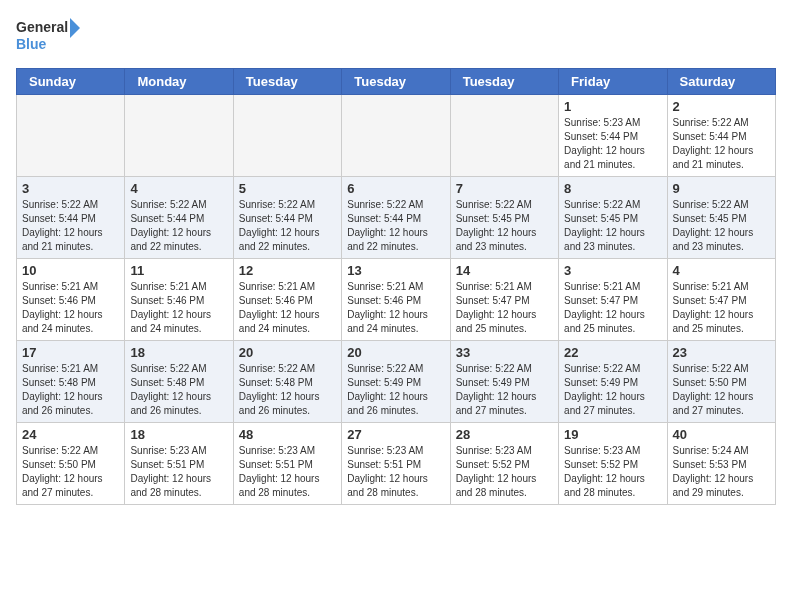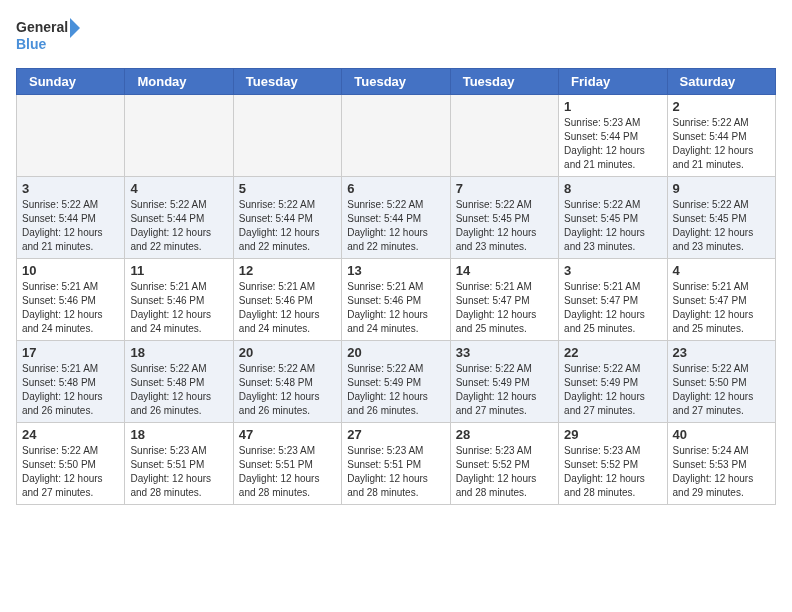--- a/index.html
+++ b/index.html
@@ -288,42 +288,42 @@
 and 27 minutes.</div>
         </td>
         <td>
           <div class="day-num">18</div>
           <div class="day-info">Sunrise: 5:23 AM
 Sunset: 5:51 PM
 Daylight: 12 hours
 and 28 minutes.</div>
         </td>
         <td>
-          <div class="day-num">47</div>
+          <div class="day-num">48</div>
           <div class="day-info">Sunrise: 5:23 AM
 Sunset: 5:51 PM
 Daylight: 12 hours
 and 28 minutes.</div>
         </td>
         <td>
           <div class="day-num">27</div>
           <div class="day-info">Sunrise: 5:23 AM
 Sunset: 5:51 PM
 Daylight: 12 hours
 and 28 minutes.</div>
         </td>
         <td>
           <div class="day-num">28</div>
           <div class="day-info">Sunrise: 5:23 AM
 Sunset: 5:52 PM
 Daylight: 12 hours
 and 28 minutes.</div>
         </td>
         <td>
-          <div class="day-num">29</div>
+          <div class="day-num">19</div>
           <div class="day-info">Sunrise: 5:23 AM
 Sunset: 5:52 PM
 Daylight: 12 hours
 and 28 minutes.</div>
         </td>
         <td>
           <div class="day-num">40</div>
           <div class="day-info">Sunrise: 5:24 AM
 Sunset: 5:53 PM
 Daylight: 12 hours

